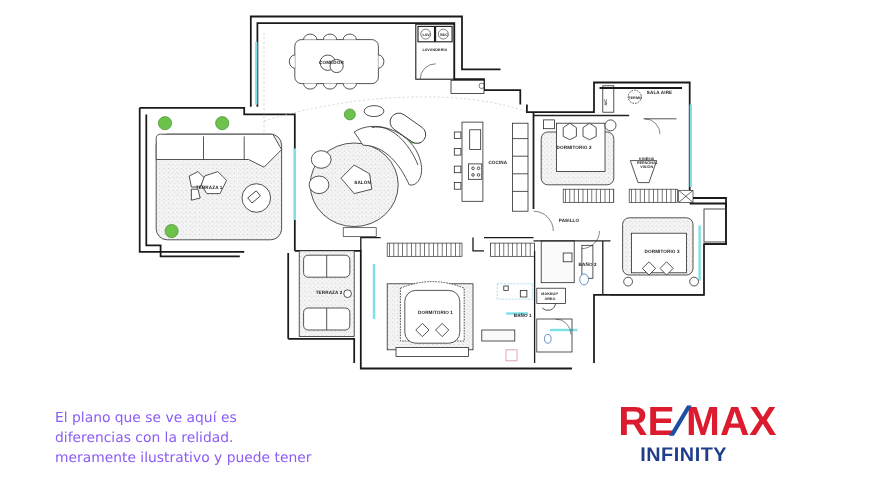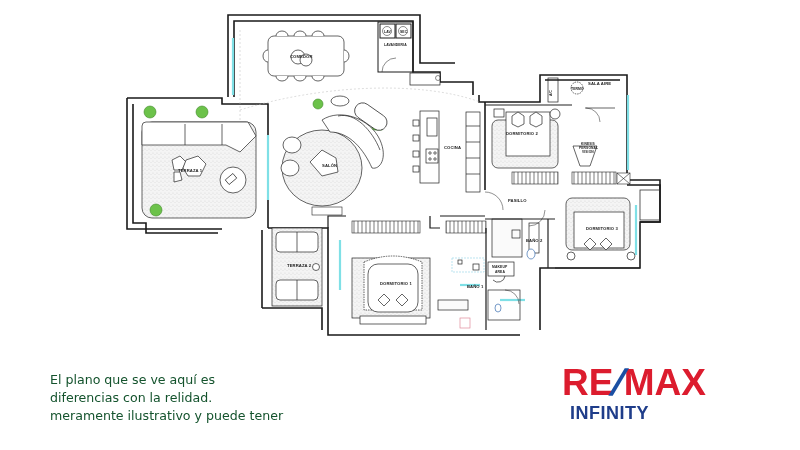--- a/index.html
+++ b/index.html
@@ -1,24 +1,24 @@
 <!DOCTYPE html>
 <html><head>
 <meta charset="utf-8">
 <style>
   html,body{margin:0;padding:0;background:#ffffff;}
   body{width:800px;height:450px;position:relative;overflow:hidden;font-family:"Liberation Sans",sans-serif;}
   #plan{position:absolute;left:0;top:0;width:800px;height:350px;}
   .lbl{font-family:"Liberation Sans",sans-serif;font-size:4.2px;font-weight:700;fill:#222;letter-spacing:0.1px;}
-  .disclaimer{position:absolute;left:50px;top:371px;width:300px;font-family:"DejaVu Sans",sans-serif;font-size:12.6px;line-height:18px;color:#14532d;}
+  .disclaimer{position:absolute;left:50px;top:371px;width:300px;font-family:"DejaVu Sans",sans-serif;font-size:12.6px;line-height:18px;color:#8b5cf6;}
   .disclaimer span{display:block;white-space:nowrap;}
   .logo{position:absolute;left:562px;top:363px;width:200px;height:70px;}
   .logo-main{position:absolute;left:0;top:0;font-family:"Liberation Sans",sans-serif;font-weight:700;font-size:37px;letter-spacing:0px;color:#dc1c2e;line-height:40px;white-space:nowrap;}
   .logo-main .slash{display:inline-block;color:#1b4fa3;transform:skewX(-22deg);}
-  .logo-sub{position:absolute;left:8px;top:40px;font-family:"Liberation Sans",sans-serif;font-weight:700;font-size:18px;color:#1f3d8a;letter-spacing:0.5px;}
+  .logo-sub{position:absolute;left:20px;top:40px;font-family:"Liberation Sans",sans-serif;font-weight:700;font-size:18px;color:#1f3d8a;letter-spacing:0.5px;}
 </style>
 </head>
 <body>
 
 <svg id="plan" viewBox="0 0 800 350" xmlns="http://www.w3.org/2000/svg">
   <defs>
     <pattern id="dots" width="4" height="4" patternUnits="userSpaceOnUse">
       <rect width="4" height="4" fill="#f4f4f4"></rect>
       <circle cx="1" cy="1" r="0.35" fill="#888"></circle>
       <circle cx="3" cy="2.5" r="0.3" fill="#999"></circle>

